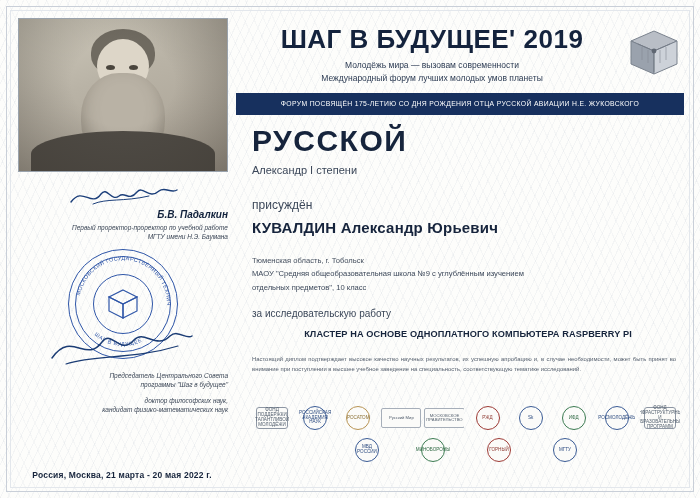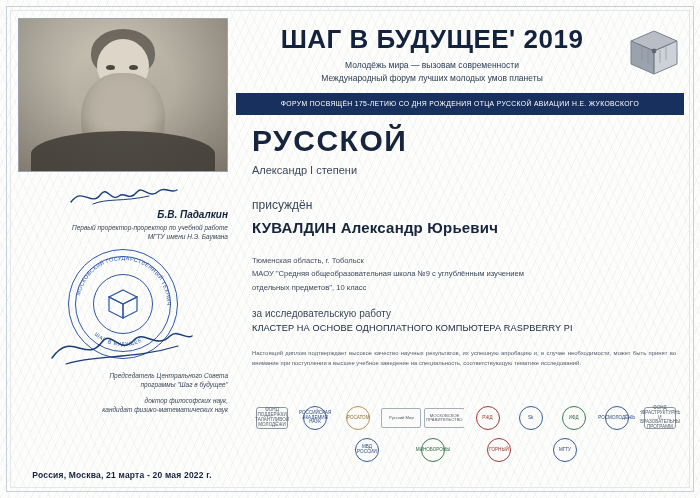--- a/index.html
+++ b/index.html
@@ -276,25 +276,26 @@
     color: #3b4759;
     line-height: 1.75;
   }
   .org-lines .l0 { color: #46505f; }
   .work-label {
     margin-top: 14px;
     font-size: 10px;
     color: #3b4759;
   }
   .work-title {
-    margin-top: 4px;
+    margin-top: 10px;
     font-size: 9.2px;
-    font-weight: normal;
+    font-weight: bold;
     color: #16243c;
     letter-spacing: 0.1px;
+    text-align: center;
   }
   .fineprint {
     margin-top: 16px;
     font-size: 5.9px;
     color: #56606e;
     line-height: 1.65;
     text-align: justify;
     width: 424px;
   }
 

